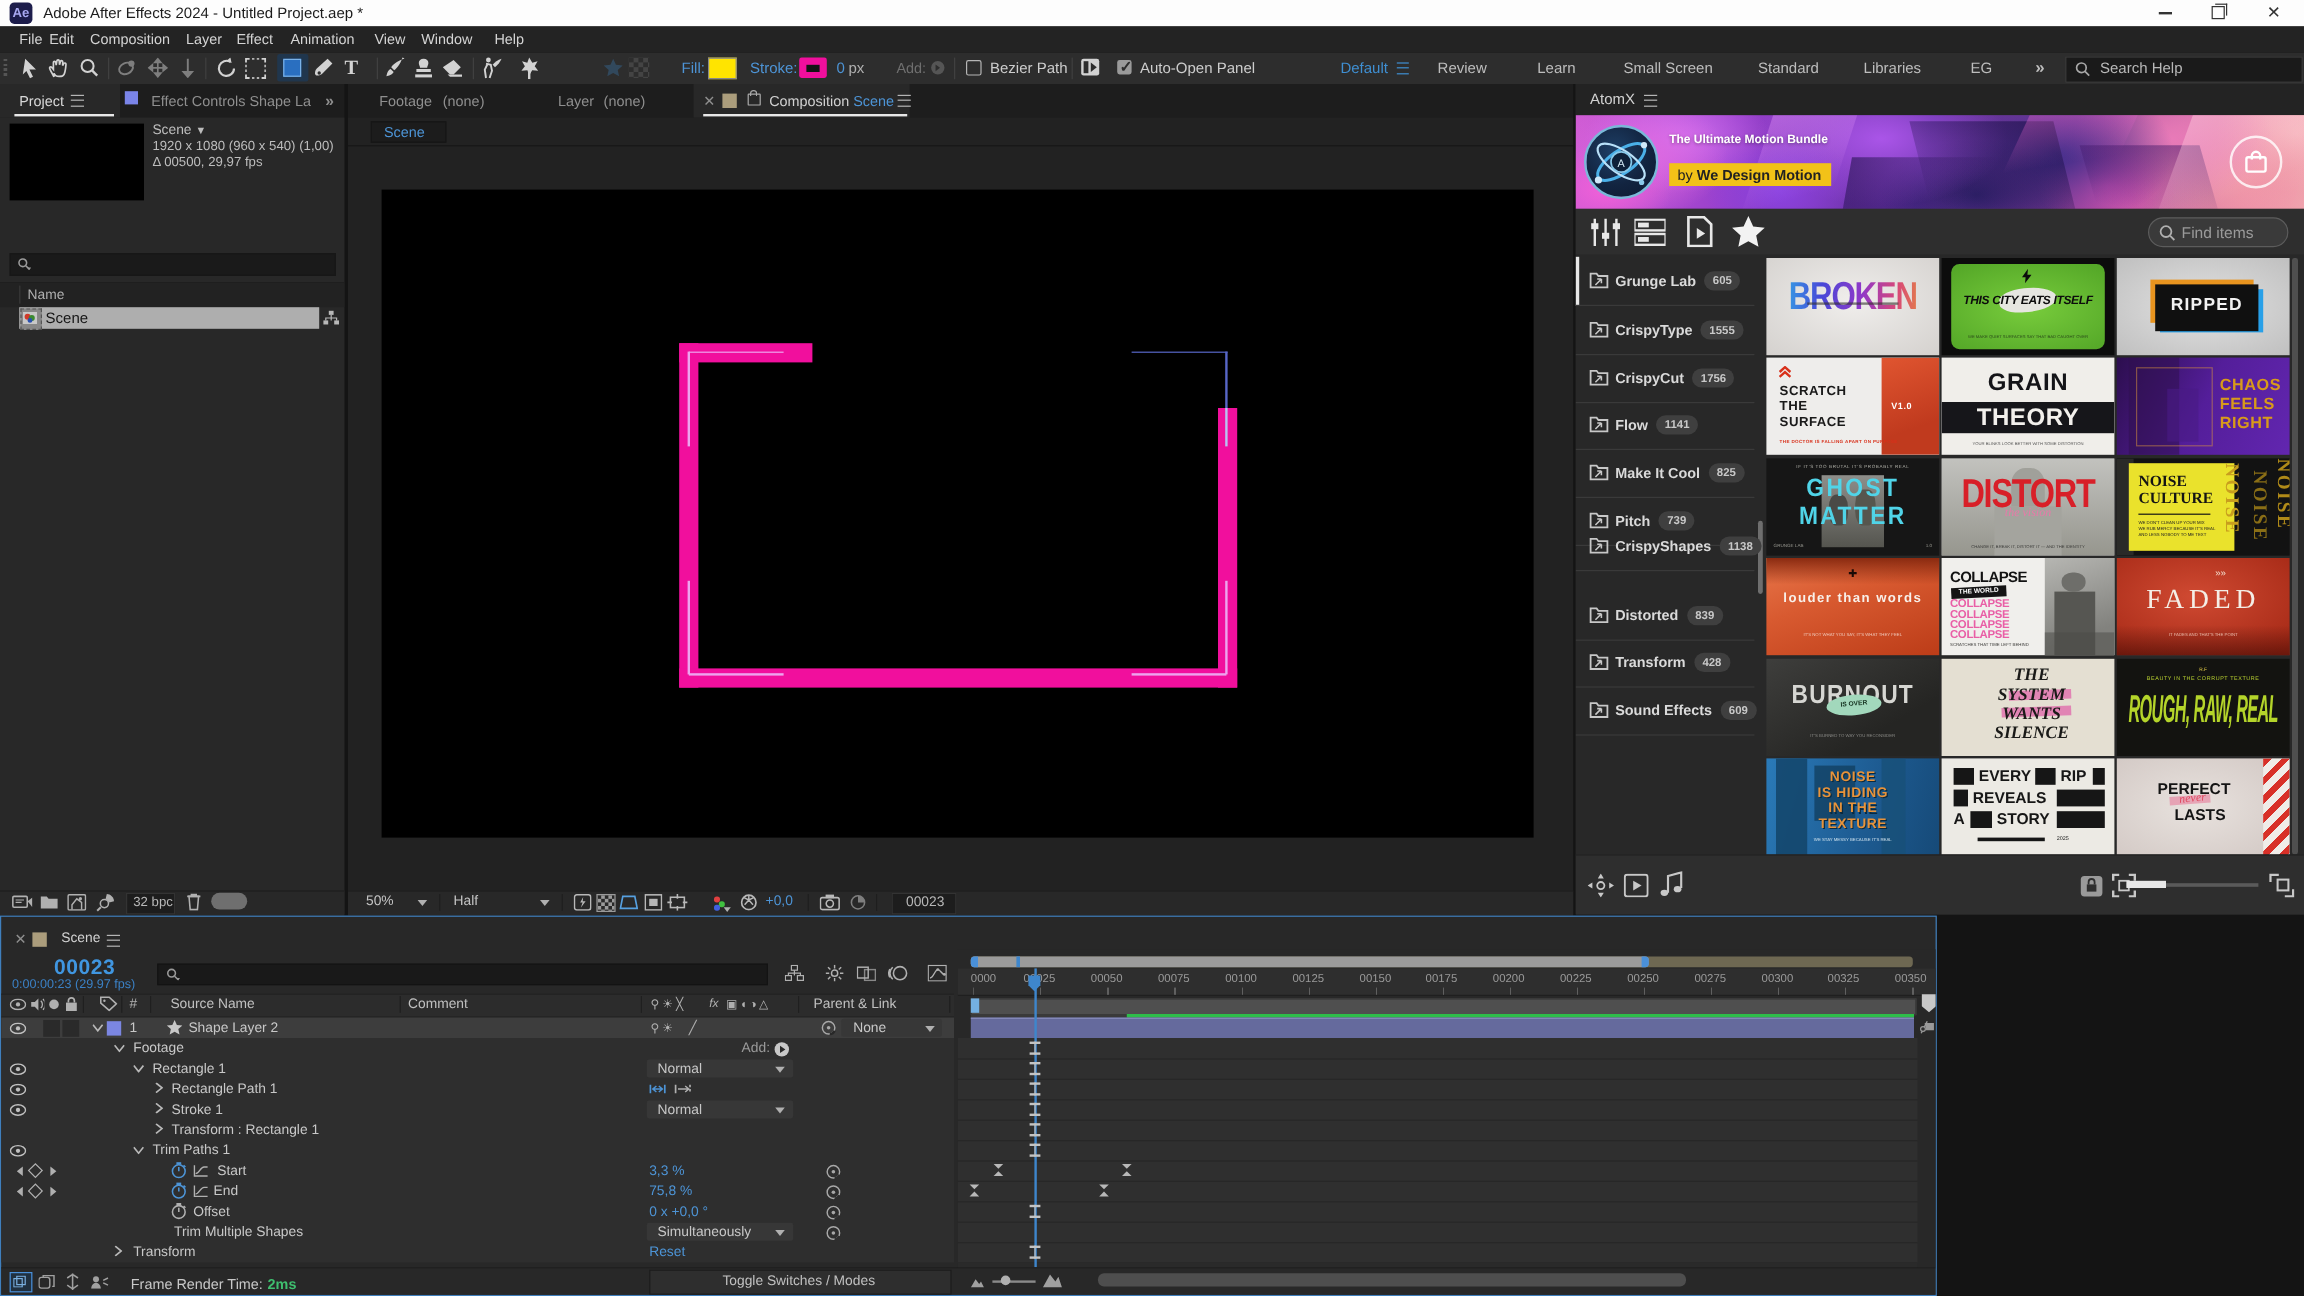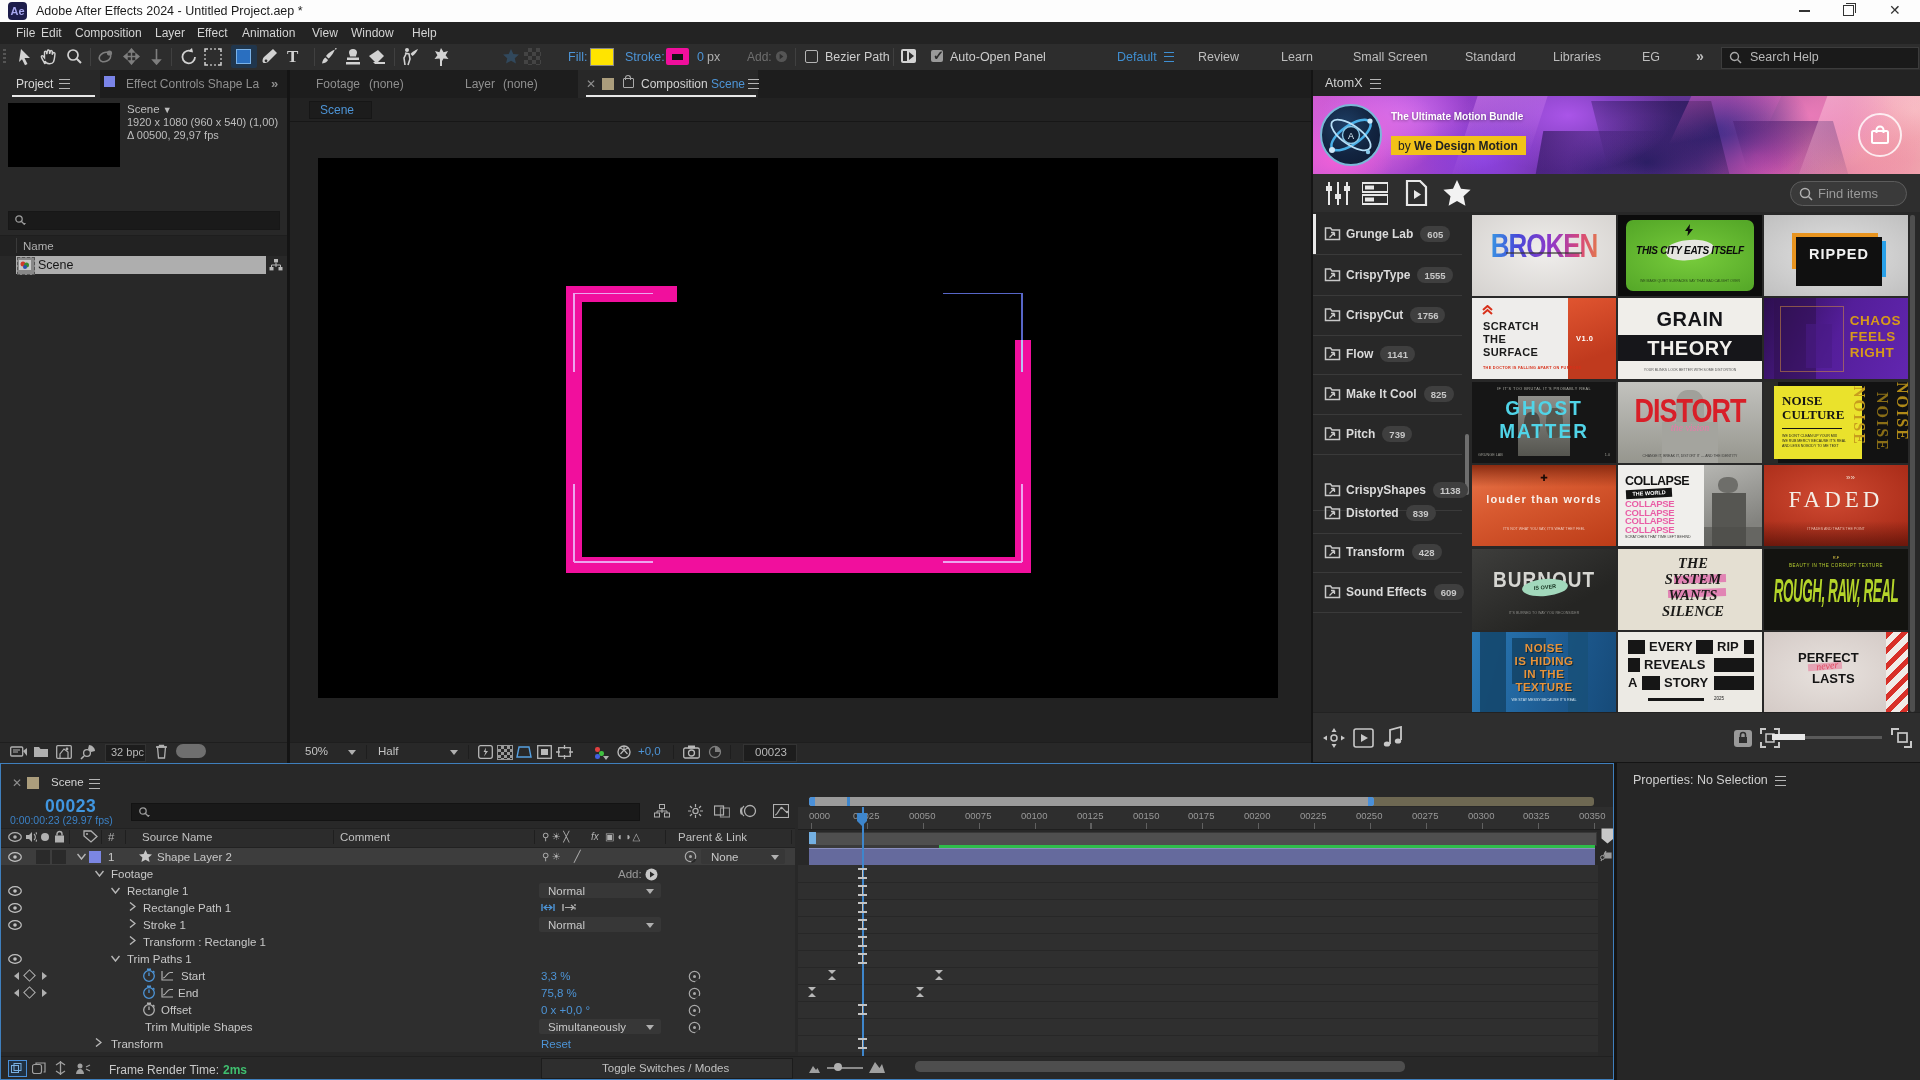--- a/index.html
+++ b/index.html
@@ -444,21 +444,21 @@
           <span class="bdg">825</span>
         </div>
     <div class="cat" style="top:344px">
           <svg width="17" height="16" viewBox="0 0 17 16">
             <path d="M1.5 4.5V2h5l1.5 2h7.5v9.5h-14z" fill="none" stroke="#c8c8c8" stroke-width="1.5"></path>
             <path d="M5.5 11.5l5-5M10.5 6.5H7M10.5 6.5V10" stroke="#c8c8c8" stroke-width="1.3" fill="none"></path>
           </svg>
           <span class="nm">Pitch</span>
           <span class="bdg">739</span>
         </div>
-    <div class="cat" style="top:400px">
+    <div class="cat" style="top:365px">
           <svg width="17" height="16" viewBox="0 0 17 16">
             <path d="M1.5 4.5V2h5l1.5 2h7.5v9.5h-14z" fill="none" stroke="#c8c8c8" stroke-width="1.5"></path>
             <path d="M5.5 11.5l5-5M10.5 6.5H7M10.5 6.5V10" stroke="#c8c8c8" stroke-width="1.3" fill="none"></path>
           </svg>
           <span class="nm">CrispyShapes</span>
           <span class="bdg">1138</span>
         </div>
     <div class="cat" style="top:423px">
           <svg width="17" height="16" viewBox="0 0 17 16">
             <path d="M1.5 4.5V2h5l1.5 2h7.5v9.5h-14z" fill="none" stroke="#c8c8c8" stroke-width="1.5"></path>
@@ -498,21 +498,21 @@
       <svg class="abs" style="left:67px;top:9px" width="8" height="12" viewBox="0 0 8 12">
             <path d="M5 0L0 7h3L2.5 12 8 5H4.5z" fill="#0c0c0c"></path>
           </svg>
       <div class="abs" style="left:0;top:30px;width:144px;text-align:center;font-weight:bold;font-style:italic;font-size:10px;letter-spacing:-.3px;color:#0c0c0c">THIS CITY EATS ITSELF</div>
       <div class="abs" style="left:0;top:64px;width:144px;text-align:center;font-size:3.5px;color:#2a4a1a">WE MAKE QUIET SURFACES SAY THAT BAD CAUGHT OVER</div>
     </div>
 
     <div class="th" style="left:451px;top:145px;background:radial-gradient(110px 60px at 50% 50%,#e2e2e2,#bdbdbd)">
       <div class="abs" style="left:28px;top:18px;width:86px;height:36px;background:#e8941f"></div>
       <div class="abs" style="left:36px;top:26px;width:86px;height:36px;background:#28a0e8"></div>
-      <div class="abs" style="left:32px;top:22px;width:86px;height:49px;background:#101010;text-align:center;line-height:35px;color:#f2f2f2;font-weight:bold;font-size:14.5px;letter-spacing:1px">RIPPED</div>
+      <div class="abs" style="left:32px;top:22px;width:86px;height:39px;background:#101010;text-align:center;line-height:35px;color:#f2f2f2;font-weight:bold;font-size:14.5px;letter-spacing:1px">RIPPED</div>
     </div>
 
     <div class="th" style="left:159px;top:228px;background:#eeedeb">
       <div class="abs" style="left:96px;top:0;width:48px;height:81px;background:linear-gradient(160deg,#e05530,#c03a1e 70%)"></div>
       <div class="abs" style="left:104px;top:36px;color:#fff;font-weight:bold;font-size:7.5px;letter-spacing:.5px">V1.0</div>
       <svg class="abs" style="left:10px;top:7px" width="11" height="10" viewBox="0 0 11 10">
             <path d="M1 5l4.5-4L10 5M1 9l4.5-4L10 9" fill="none" stroke="#d8301a" stroke-width="2"></path>
           </svg>
       <div class="abs" style="left:11px;top:22px;font-weight:bold;font-size:11px;color:#1a1a1a;letter-spacing:.4px;line-height:13px">SCRATCH<br>THE<br>SURFACE</div>
       <div class="abs" style="left:11px;top:68px;font-size:3.8px;color:#d8301a;font-weight:bold;letter-spacing:.3px">THE DOCTOR IS FALLING APART ON PURPOSE</div>
@@ -1028,20 +1028,14 @@
         <path d="M0 10L4 3l3 4 1.5-2L11 10z" fill="#a0a0a0"></path>
       </svg>
   <div class="abs" style="left:826px;top:303px;width:36px;height:1.5px;background:#8a8a8a"></div>
   <div class="abs" style="left:833px;top:299px;width:8px;height:8px;border-radius:50%;background:#b0b0b0"></div>
   <svg class="abs" style="left:868px;top:295px" width="16" height="14" viewBox="0 0 16 14">
         <path d="M0 14L6 3l4.5 6L13 5l3 9z" fill="#a0a0a0"></path>
       </svg>
   <div class="abs" style="left:914px;top:297px;width:490px;height:11px;background:#4e4e4e;border-radius:5px"></div>
 </div>
 
-<div class="abs" style="left:1617px;top:763px;width:303px;height:317px;background:#262626" id="props">
-  <div class="abs txt" style="left:16px;top:10px;font-size:12.5px;color:#cfcfcf">Properties: No Selection</div>
-  <div class="abs" style="left:158px;top:13px;width:11px;height:8px;border-top:1.5px solid #b5b5b5;border-bottom:1.5px solid #b5b5b5">
-        <div style="margin-top:2.5px;height:1.5px;background:#b5b5b5"></div>
-      </div>
+
 </div>
 
-</div>
-
 </body></html>

